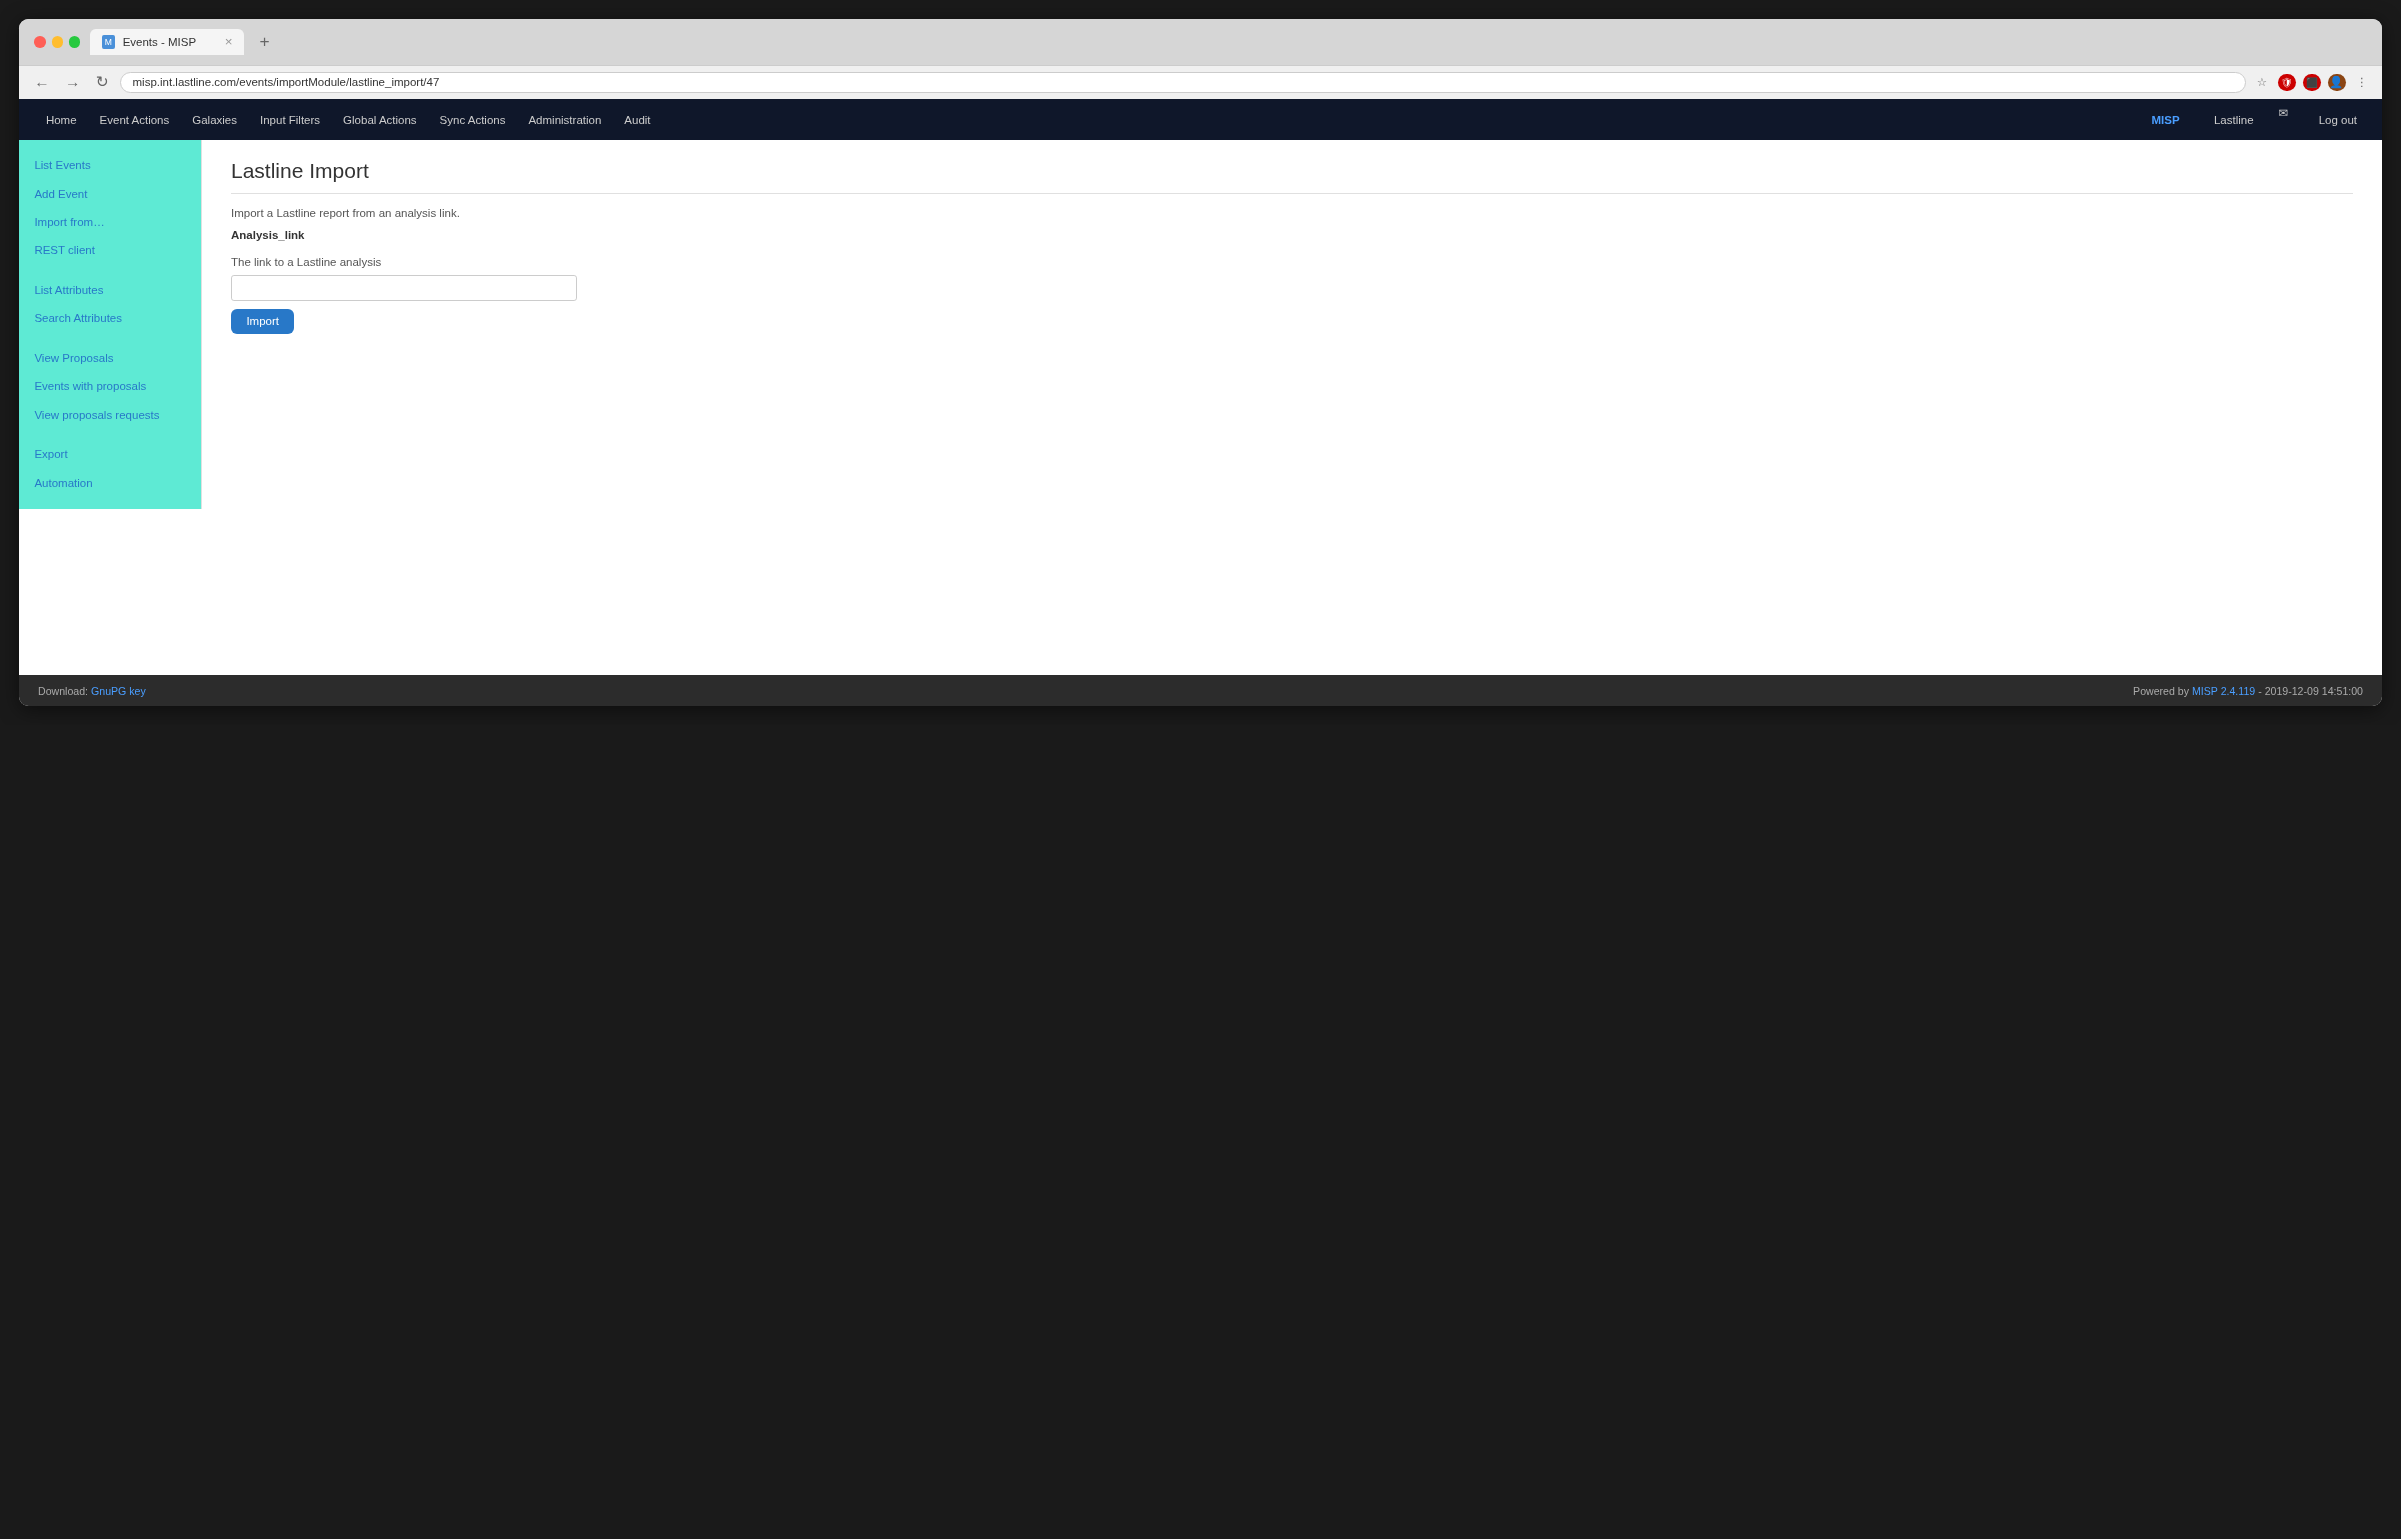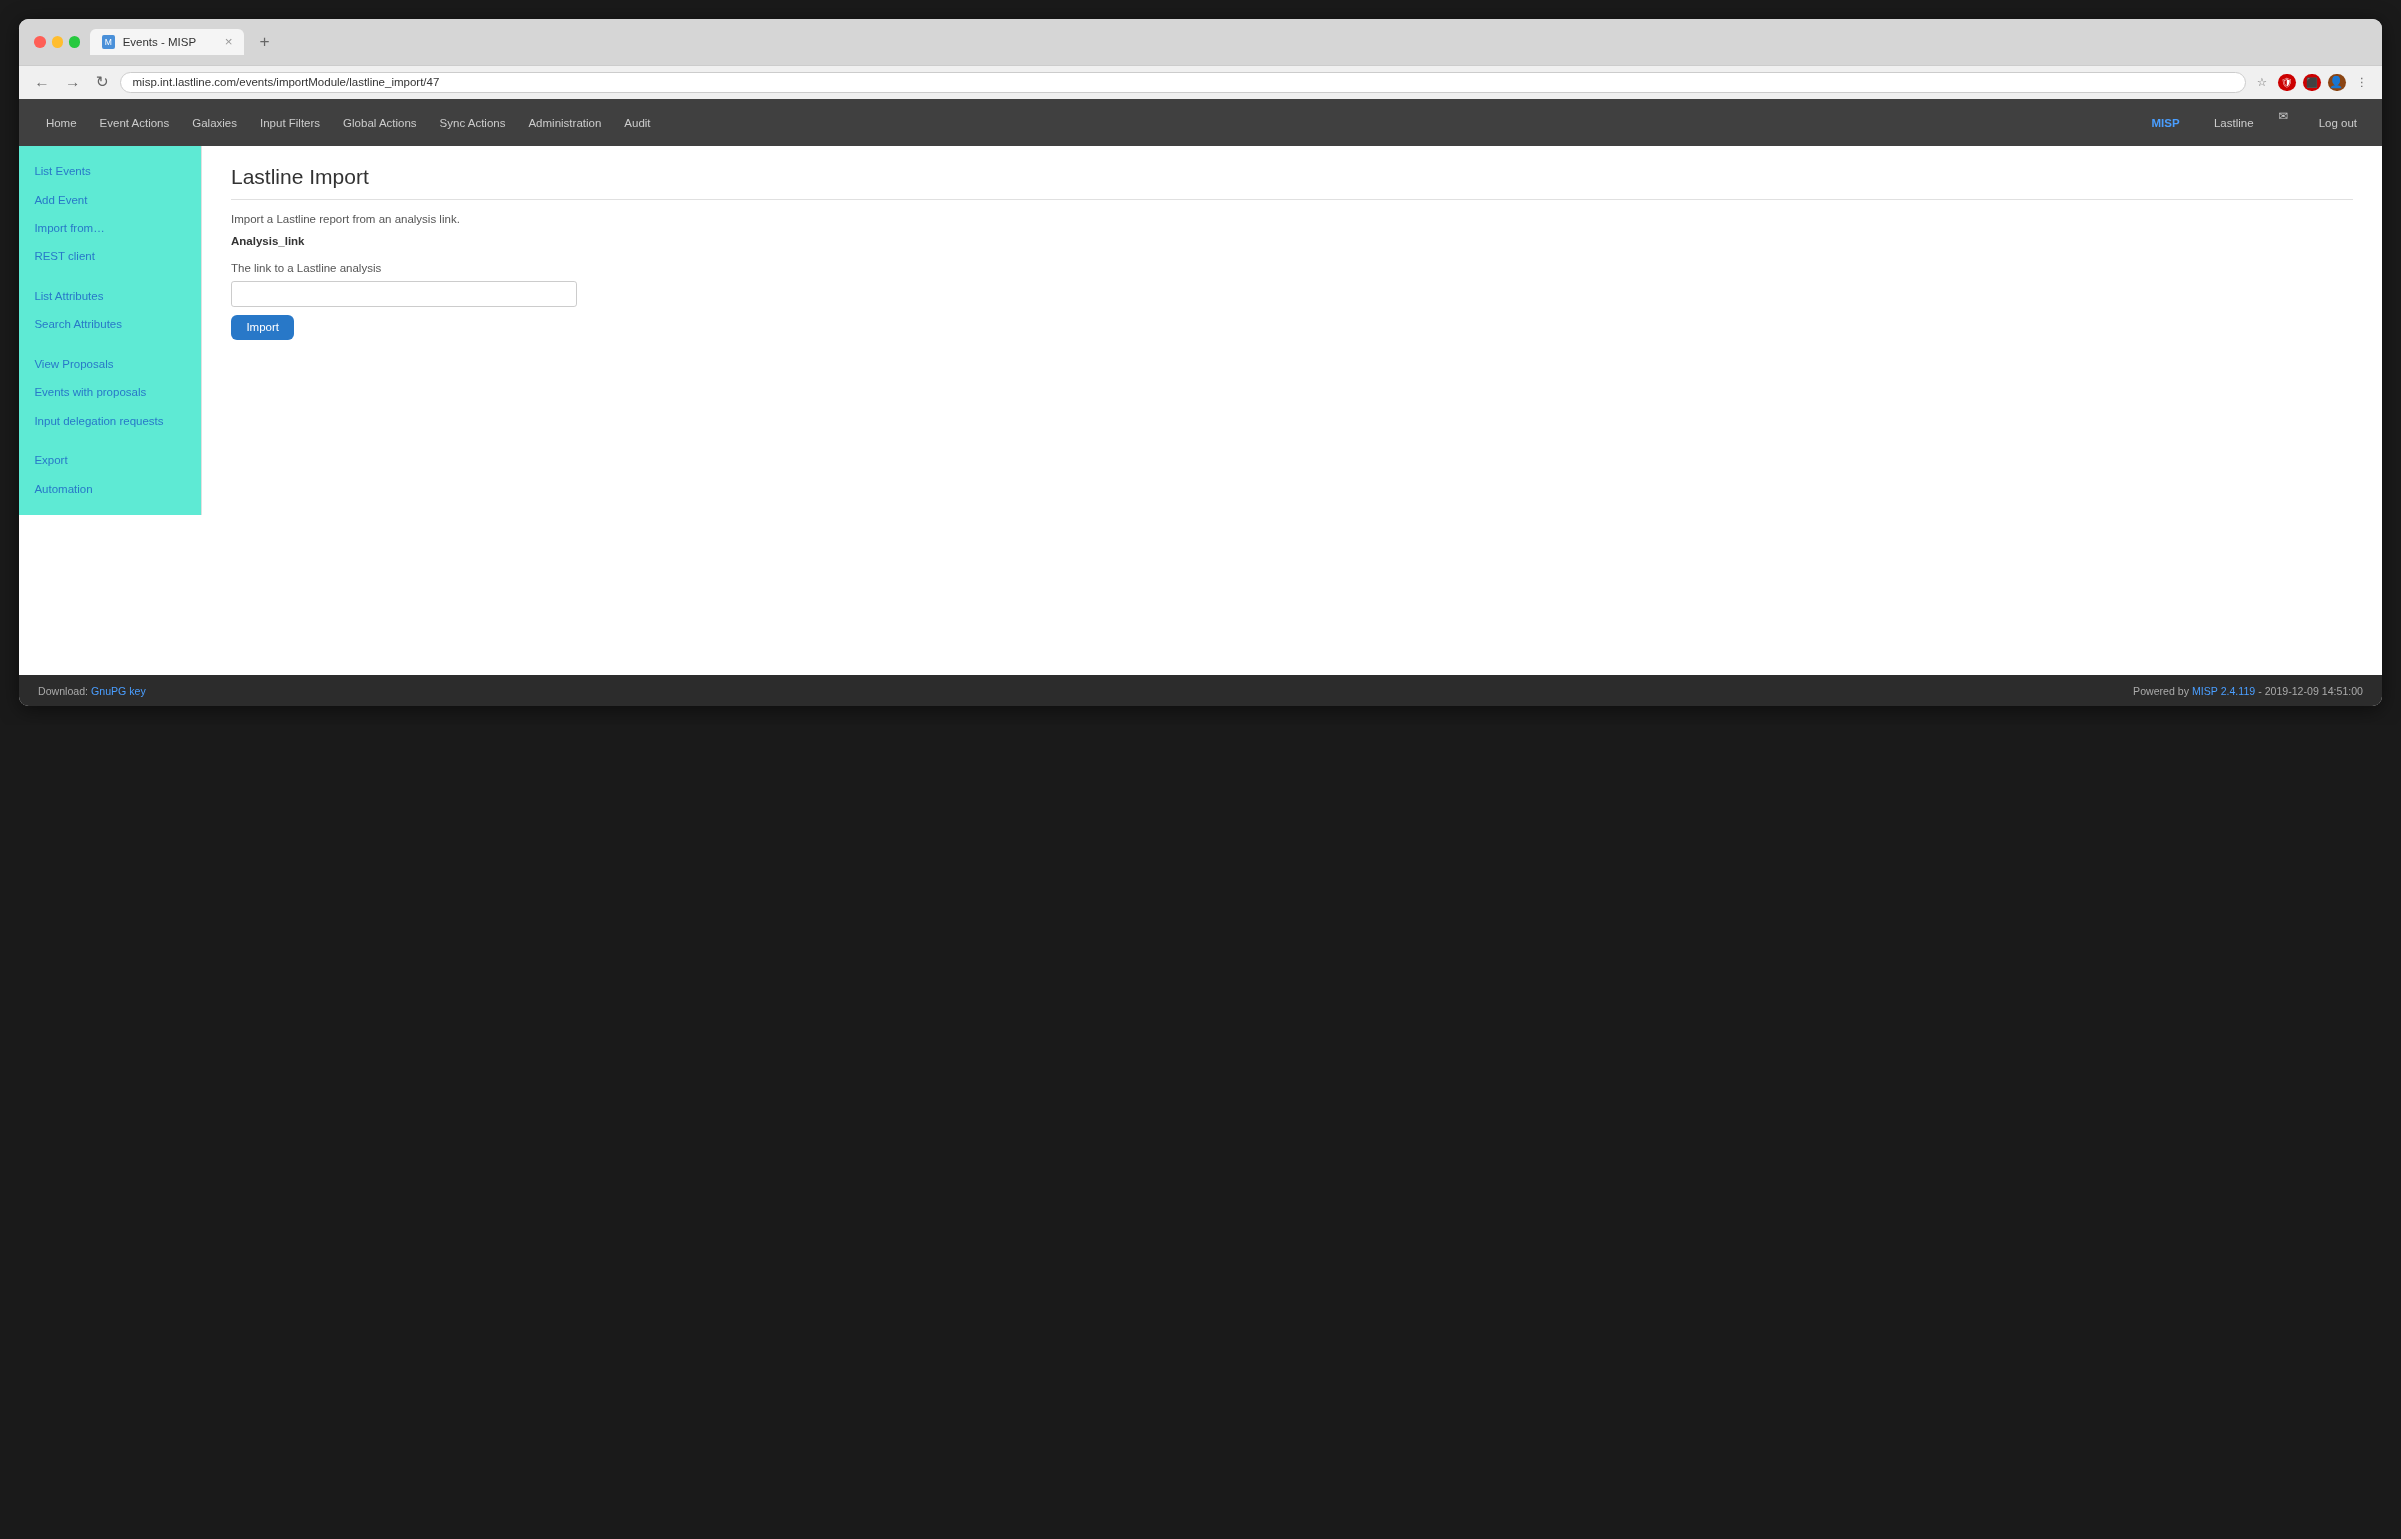--- a/index.html
+++ b/index.html
@@ -22,21 +22,21 @@
     .nav-btn { background: none; border: none; cursor: pointer; color: #666; font-size: 15.4px; padding: 1.9px 3.8px; }
     .nav-btn:disabled { color: #ccc; cursor: default; }
     .address-input { flex: 1; background: white; border: 1px solid #ccc; border-radius: 11.5px; padding: 3.8px 11.5px; font-size: 11.5px; color: #333; }
     .toolbar-icons { display: flex; gap: 7.7px; align-items: center; }
     .toolbar-icon { width: 17.3px; height: 17.3px; border-radius: 50%; cursor: pointer; display: flex; align-items: center; justify-content: center; font-size: 11.5px; color: #666; }
 
     
     .app-container { background: white; min-height: 576px; }
 
     
-    .top-nav { background: #404040; color: white; display: flex; align-items: center; padding: 0 15.4px; height: 47px; }
+    .top-nav { background: #0f172a; color: white; display: flex; align-items: center; padding: 0 15.4px; height: 41px; }
     .nav-item { color: #ccc; text-decoration: none; padding: 7.7px 11.5px; font-size: 11.5px; cursor: pointer; white-space: nowrap; }
     .nav-right { margin-left: auto; display: flex; align-items: flex-start; gap: 21px; }
     .nav-brand { color: #4a9eff; font-weight: bold; padding: 7.7px 9.6px; font-size: 11.5px; }
     .nav-user { color: #ccc; font-size: 11.5px; padding: 7.7px 3.8px; }
     .nav-logout { color: #ccc; font-size: 11.5px; padding: 7.7px 9.6px; cursor: pointer; }
     .nav-email-icon { font-size: 11.5px; color: #ccc; }
 
     
     .content-wrapper { display: flex; }
 
@@ -116,21 +116,21 @@
         <a class="sidebar-link">List Events</a>
         <a class="sidebar-link">Add Event</a>
         <a class="sidebar-link">Import from…</a>
         <a class="sidebar-link">REST client</a>
         <div class="sidebar-divider"></div>
         <a class="sidebar-link">List Attributes</a>
         <a class="sidebar-link">Search Attributes</a>
         <div class="sidebar-divider"></div>
         <a class="sidebar-link">View Proposals</a>
         <a class="sidebar-link">Events with proposals</a>
-        <a class="sidebar-link">Input delegation requests</a>
+        <a class="sidebar-link">View proposals requests</a>
         <div class="sidebar-divider"></div>
         <a class="sidebar-link">Export</a>
         <a class="sidebar-link">Automation</a>
       </aside>
 
       <main class="main-content">
         <h1 class="page-title">Lastline Import</h1>
         <p class="section-desc">Import a Lastline report from an analysis link.</p>
         <div class="field-label">Analysis_link</div>
         <div class="field-hint">The link to a Lastline analysis</div>

